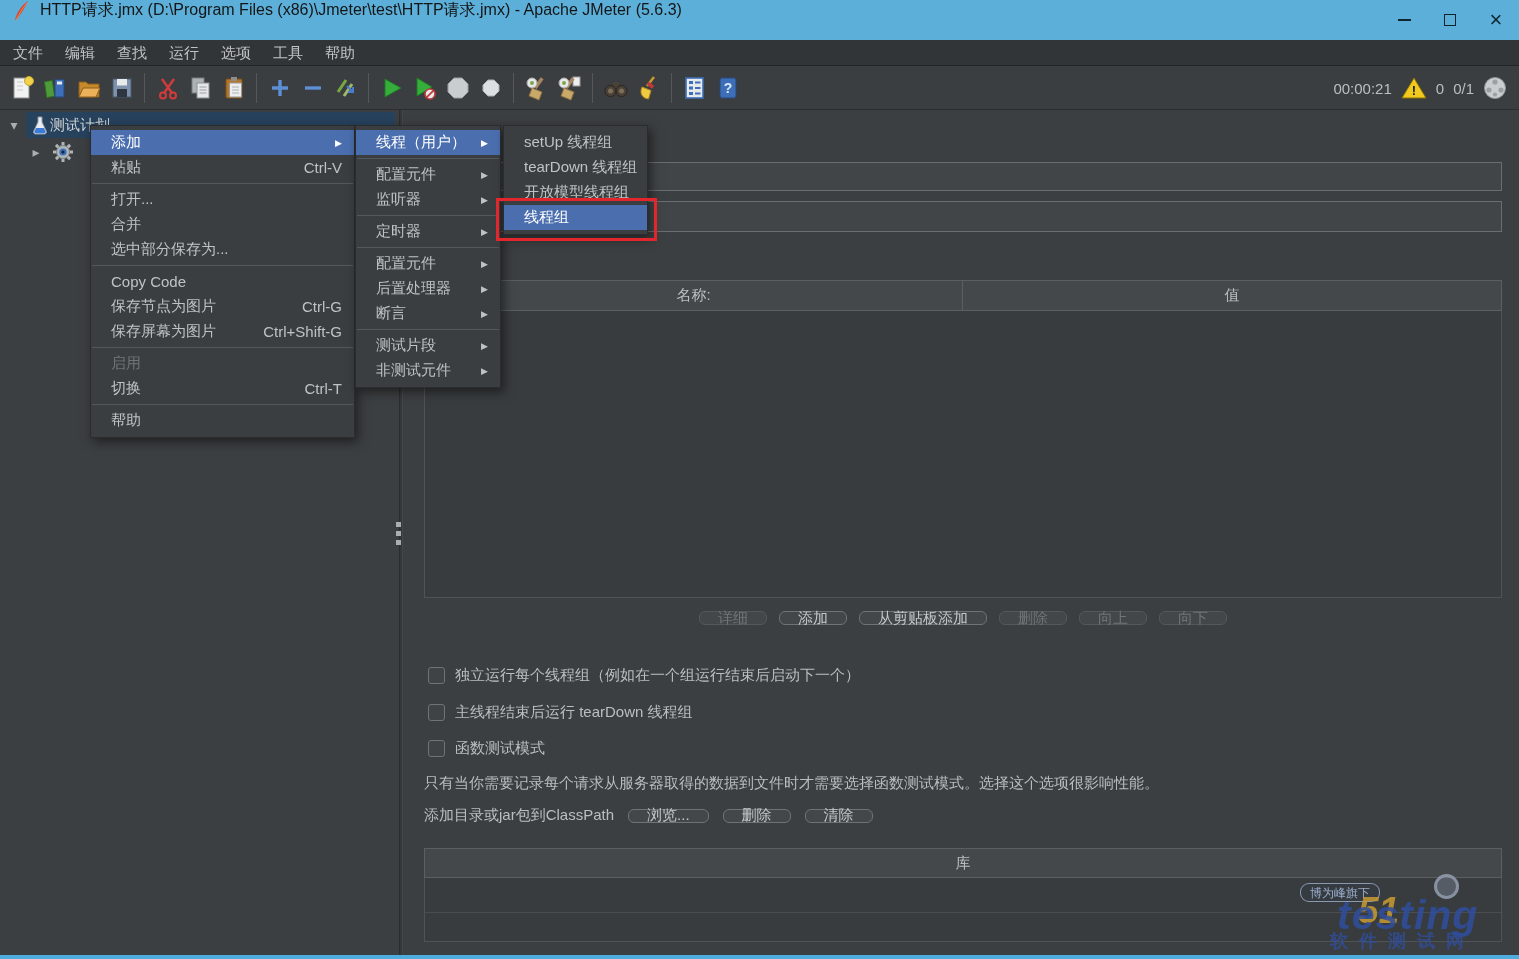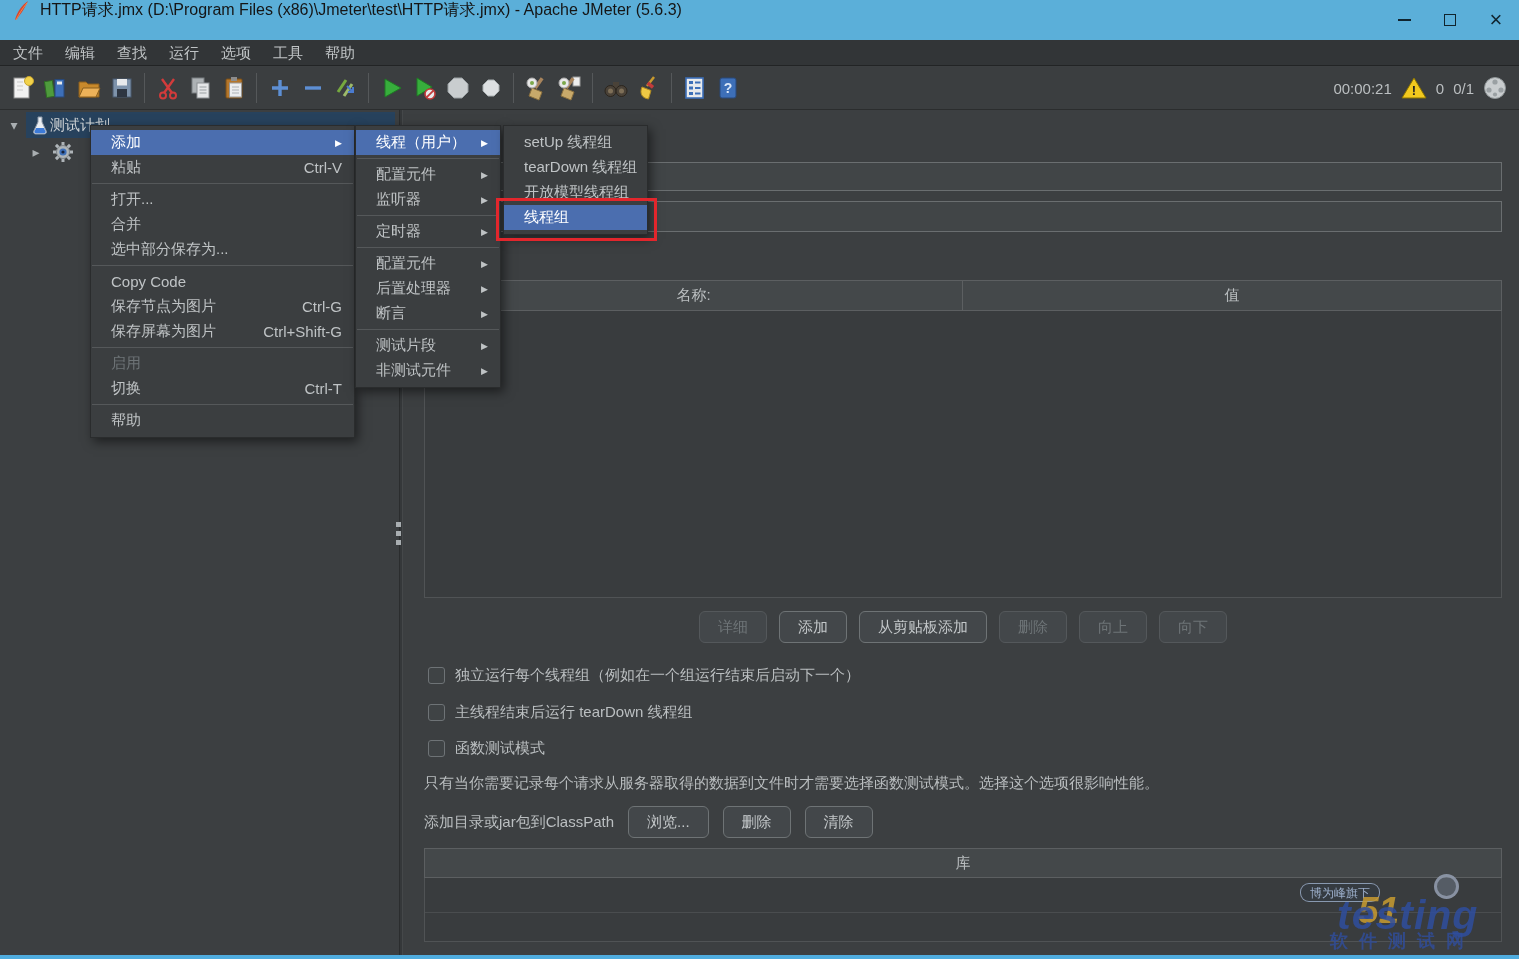--- a/index.html
+++ b/index.html
@@ -46,21 +46,21 @@
   .field { position:absolute; background:#414547; border:1px solid #6A6E70; color:#C8CCCE;
            font-size:15px; padding:0 8px; }
   .center-label { position:absolute; text-align:center; color:#BBBFC1; font-size:15px;margin-top:44px; }
   .thead { position:absolute; display:flex; background:#44484A; border:1px solid #5C5F61; }
   .thead .cell { height:100%; display:flex; align-items:center; justify-content:center;
                  color:#BBBFC1; font-size:15px; border-right:1px solid #5C5F61; }
   .thead .cell:last-child { border-right:none; }
   .tbody { position:absolute; background:#393C3E; border:1px solid #505355; border-top:none; }
 
   .btnrow { position:absolute; display:flex; justify-content:center; gap:12px; }
-  .jbtn { height:32px; padding:0 18px; background:#43474A; border:1px solid #6E7375; border-radius:6px;
+  .jbtn { height:14px; padding:0 18px; background:#43474A; border:1px solid #6E7375; border-radius:6px;
           color:#C4C8CA; font-size:15px; display:flex; align-items:center; }
   .jbtn.dis { color:#6E7477; border-color:#54585B; }
 
   .chkrow { position:absolute; display:flex; align-items:center; gap:10px; color:#BBBFC1; font-size:15px; }
   .chkbox { width:17px; height:17px; background:#3F4345; border:1.5px solid #6E7376; border-radius:3px; }
 
   .note { position:absolute; color:#B9BDBF; font-size:15px; }
 
   .cp-row { position:absolute; display:flex; align-items:center; gap:14px; color:#BBBFC1; font-size:15px; }
 

